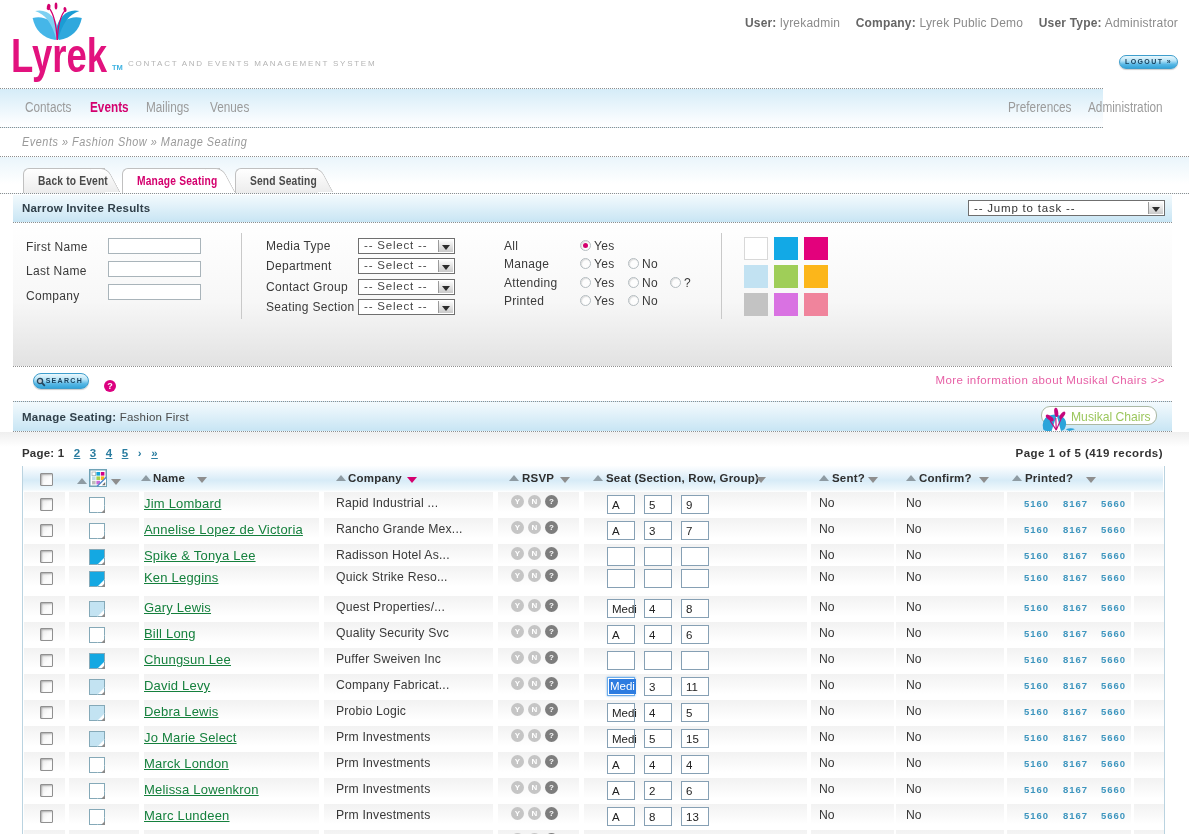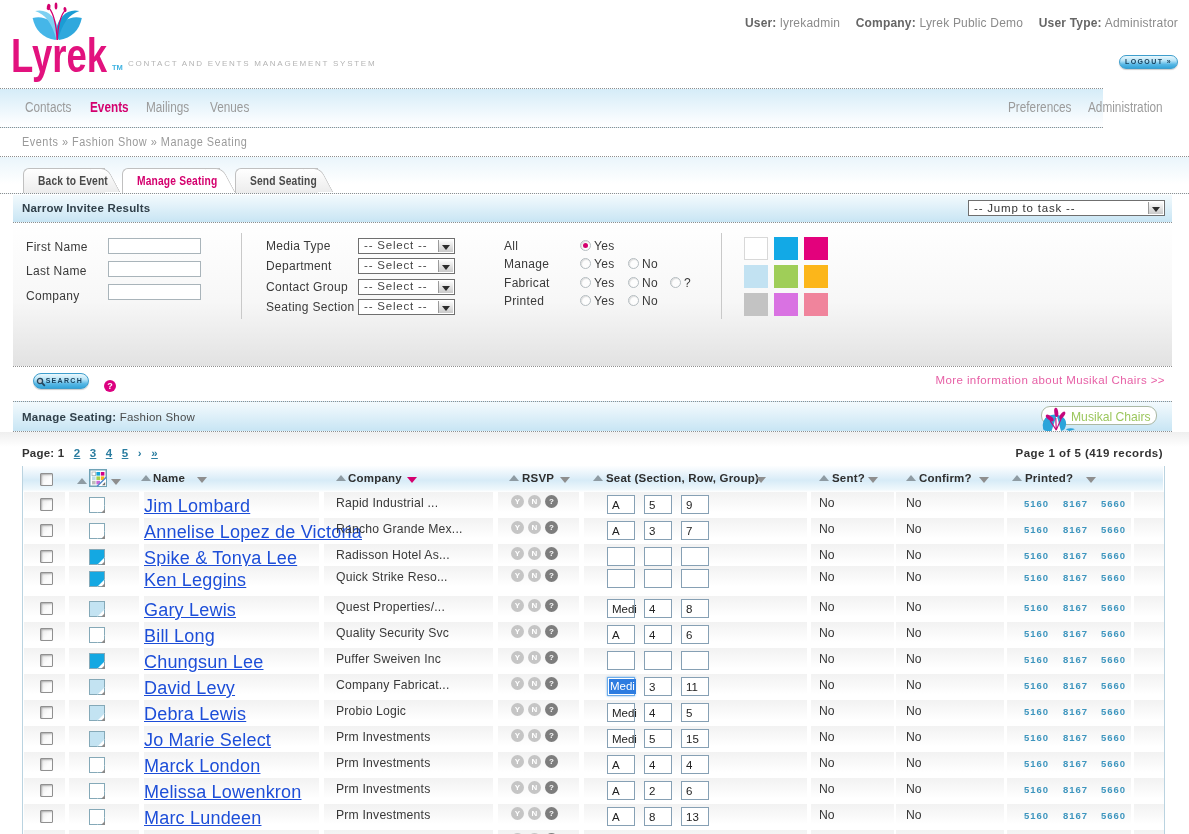--- a/index.html
+++ b/index.html
@@ -14,21 +14,21 @@
   box-shadow:0 1px 1px rgba(0,0,0,.2); }
 #tagline { position:absolute; left:128px; top:59px; font-size:8px; color:#b4b4b4; letter-spacing:1.75px; white-space:nowrap; }
 
 #nav { position:absolute; top:88px; left:0; width:1103px; height:40px;
   border-top:1px dotted #8f8f8f; border-bottom:1px dotted #8f8f8f;
   background:linear-gradient(#d5ecf8, #fdfeff 92%); }
 #nav span { position:absolute; top:9px; font-size:15.5px; color:#9b9b9b; white-space:nowrap;
   transform:scaleX(.76); transform-origin:0 50%; }
 #nav span.on { color:#d4006e; font-weight:bold; }
 
-#crumb { position:absolute; top:128px; left:0; width:1189px; height:29px; border-bottom:1px dotted #8f8f8f; }
+#crumb { position:absolute; top:128px; left:0; width:1189px; height:29px; border-bottom:1px dotted #8f8f8f;font-style:italic; }
 #crumb div { position:absolute; left:22px; top:7px; font-size:12.5px; color:#9a9a9a; letter-spacing:.6px;
   transform:scaleX(.87); transform-origin:0 50%; white-space:nowrap; }
 
 #tabzone { position:absolute; top:157px; left:0; width:1189px; height:37px;
   background:linear-gradient(#eaf5fb, #ffffff 75%); border-bottom:1px dotted #8f8f8f; }
 .tab { position:absolute; top:11px; height:25px; border:1px solid #c0c0c0; border-bottom:none;
   border-right:none; border-top-left-radius:6px; background:linear-gradient(#ffffff,#ececec);
   font-size:12.5px; font-weight:bold; color:#4a4a4a; line-height:24px; padding-left:14px;
   white-space:nowrap; letter-spacing:.2px; isolation:isolate; }
 .tab em { font-style:normal; display:inline-block; transform:scaleX(.82); transform-origin:0 50%; }
@@ -90,21 +90,21 @@
 .row { position:absolute; left:0; width:1141px; height:26px; background:#fff; }
 .cbg { position:absolute; top:0; height:26px; background:linear-gradient(#f2f2f2, #fbfbfb 55%, #ffffff 78%); }
 .row > * { position:absolute; }
 .cb { position:absolute; width:13px; height:13px; border:1px solid #909090; border-radius:1px;
   background:linear-gradient(135deg,#e8e8e8,#fcfcfc 60%); box-shadow:inset 1px 1px 2px rgba(0,0,0,.28); }
 .sw { width:16px; height:16px; border:1px solid #85a9b8; position:relative; }
 .sw i { position:absolute; right:-1px; bottom:-1px; width:8px; height:8px; background:#fff;
   clip-path:polygon(100% 0, 0 100%, 100% 100%); border-right:1px solid #85a9b8; border-bottom:1px solid #85a9b8; }
 .sw u { position:absolute; right:-1px; bottom:-1px; width:4px; height:4px; background:#8a8a8a;
   clip-path:polygon(100% 0, 0 100%, 100% 100%); }
-.nm { font-size:18px; color:#1d4ed8; text-decoration:underline; letter-spacing:.2px; }
+.nm { font-size:13px; color:#15803d; text-decoration:underline; letter-spacing:.2px; }
 .co { font-size:12.2px; color:#383838; letter-spacing:.2px; }
 .rc { width:13px; height:13px; border-radius:50%; background:#c5c5c5; color:#fff;
   font-size:8px; font-weight:bold; text-align:center; line-height:13px; }
 .rc.rp { background:#7d7d7d; }
 .si { width:28px; height:19px; background:#fff; border:1px solid #86a0b4; font-size:11.5px;
   color:#222; padding:3px 0 0 4px; }
 .si.fo { border-color:#6cacea; box-shadow:0 0 2px rgba(90,160,230,.8); padding:2px 0 0 1px; }
 .si .sel { background:#2d7ce0; color:#fff; padding:1px 1px 2px 1px; }
 .no { font-size:12.2px; color:#383838; }
 .pr { font-size:9.5px; font-weight:bold; color:#3d95be; letter-spacing:1px; }
@@ -182,21 +182,21 @@
         <i></i>
       </span></div>
   <div class="flabel" style="left:491px;top:16px">All</div>
   <div class="radio sel" style="left:567px;top:17px"></div>
   <div class="flabel" style="left:581px;top:16px">Yes</div>
   <div class="flabel" style="left:491px;top:34px">Manage</div>
   <div class="radio " style="left:567px;top:35px"></div>
   <div class="flabel" style="left:581px;top:34px">Yes</div>
   <div class="radio " style="left:615px;top:35px"></div>
   <div class="flabel" style="left:629px;top:34px">No</div>
-  <div class="flabel" style="left:491px;top:53px">Fabricat</div>
+  <div class="flabel" style="left:491px;top:53px">Attending</div>
   <div class="radio " style="left:567px;top:54px"></div>
   <div class="flabel" style="left:581px;top:53px">Yes</div>
   <div class="radio " style="left:615px;top:54px"></div>
   <div class="flabel" style="left:629px;top:53px">No</div>
   <div class="radio " style="left:657px;top:54px"></div>
   <div class="flabel" style="left:671px;top:53px">?</div>
   <div class="flabel" style="left:491px;top:71px">Printed</div>
   <div class="radio " style="left:567px;top:72px"></div>
   <div class="flabel" style="left:581px;top:71px">Yes</div>
   <div class="radio " style="left:615px;top:72px"></div>
@@ -213,21 +213,21 @@
 </div>
 
 <div id="srch"><svg class="abs" style="left:2px;top:3px" width="10" height="10" viewBox="0 0 10 10">
       <circle cx="4" cy="4" r="2.6" fill="#b9c8d2" stroke="#24455c" stroke-width="1.3"></circle>
       <line x1="6.2" y1="6.2" x2="8.8" y2="8.8" stroke="#24455c" stroke-width="1.8"></line>
     </svg>SEARCH</div>
 <div id="qmark">?</div>
 <div id="moreinfo">More information about Musikal Chairs &gt;&gt;</div>
 
 <div class="bluebar" style="top:401px;height:31px;border-top:1px dotted #8f8f8f">
-  <div class="t" style="top:9px">Manage Seating: <span style="font-weight:normal;color:#4a4a4a">Fashion Show</span></div>
+  <div class="t" style="top:9px">Manage Seating: <span style="font-weight:normal;color:#4a4a4a">Fashion First</span></div>
   <div id="mpill">
     <svg class="abs" style="left:-1px;top:-4px;overflow:visible" width="38" height="29" viewBox="0 0 40 31">
       <path d="M2 28 Q0 18 7 14 Q16 10 23 15 Q28 19 26 25 Q25 30 18 30 L9 30 Q3 30 2 28 Z" fill="#2ba4da"></path>
       <path d="M11 30 L16.5 13 L21 30 Z" fill="#ffffff"></path>
       <path d="M26 28 Q32 26 36 28 L30 30 Z" fill="#2ba4da"></path>
       <ellipse cx="9" cy="16" rx="2.2" ry="5" fill="#c4087c" transform="rotate(-52 9 16)"></ellipse>
       <ellipse cx="16" cy="10" rx="2.1" ry="5" fill="#c4087c" transform="rotate(-8 16 10)"></ellipse>
       <ellipse cx="22.5" cy="13" rx="2" ry="4.6" fill="#c4087c" transform="rotate(35 22.5 13)"></ellipse>
       <path d="M16 29 L15.5 16 M16 29 L9.5 19 M16 29 L21.5 16" stroke="#c4087c" stroke-width="1.2" fill="none"></path>
     </svg>

